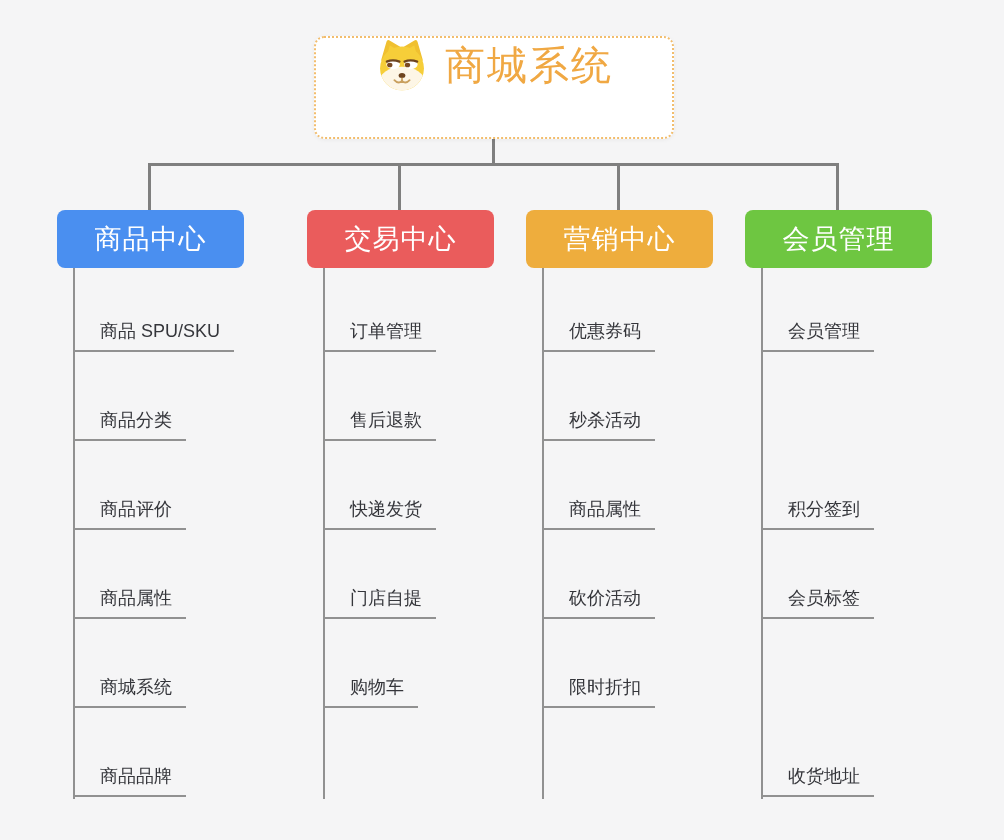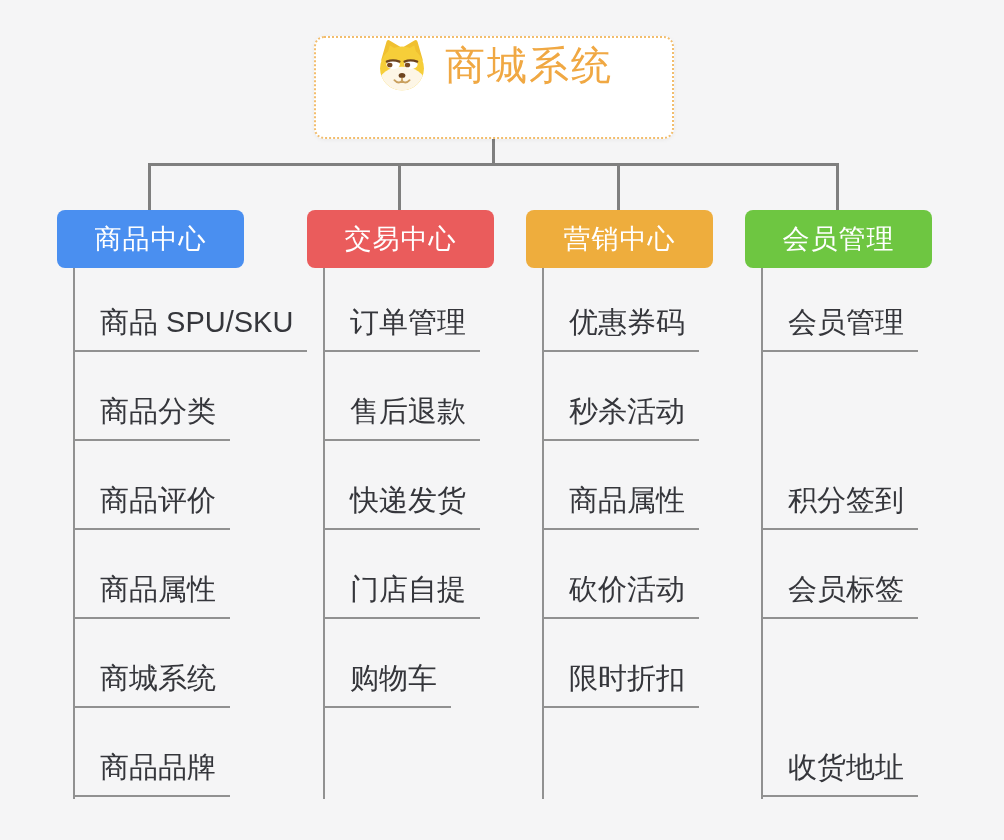--- a/index.html
+++ b/index.html
@@ -62,21 +62,21 @@
     background:#919191;
   }
 
   .item {
     position:absolute; left:16px;
     height:44px;
     display:flex; align-items:flex-end;
     padding:0 14px 7px 27px;
     width:max-content;
     border-bottom:2px solid #919191;
-    font-size:29px; color:#35363b;
+    font-size:18px; color:#35363b;
     white-space:nowrap;
     cursor:default;
   }
   .item.i1 { top:308px; }
   .item.i2 { top:397px; }
   .item.i3 { top:486px; }
   .item.i4 { top:575px; }
   .item.i5 { top:664px; }
   .item.i6 { top:753px; }
 </style>

